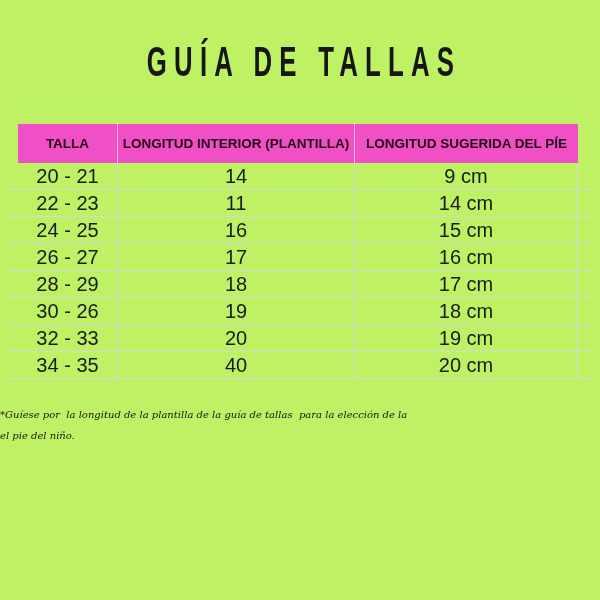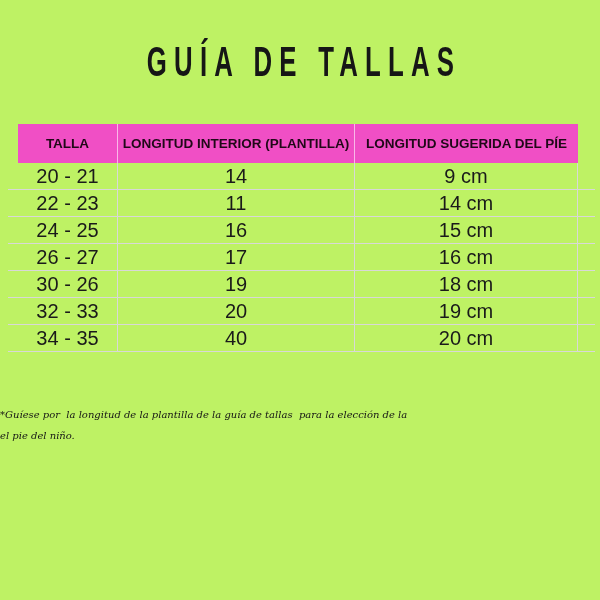--- a/index.html
+++ b/index.html
@@ -125,20 +125,25 @@
           <div class="td c0">24 - 25</div>
           <div class="td c1">16</div>
           <div class="td c2">15 cm</div>
         </div>
         <div class="tr">
           <div class="td c0">26 - 27</div>
           <div class="td c1">17</div>
           <div class="td c2">16 cm</div>
         </div>
         <div class="tr">
+          <div class="td c0">28 - 29</div>
+          <div class="td c1">18</div>
+          <div class="td c2">17 cm</div>
+        </div>
+        <div class="tr">
           <div class="td c0">30 - 26</div>
           <div class="td c1">19</div>
           <div class="td c2">18 cm</div>
         </div>
         <div class="tr">
           <div class="td c0">32 - 33</div>
           <div class="td c1">20</div>
           <div class="td c2">19 cm</div>
         </div>
         <div class="tr">

